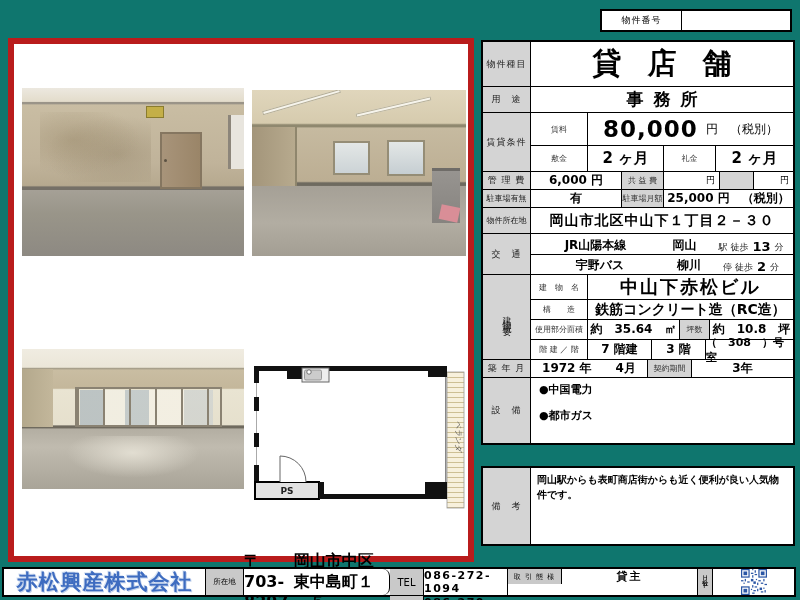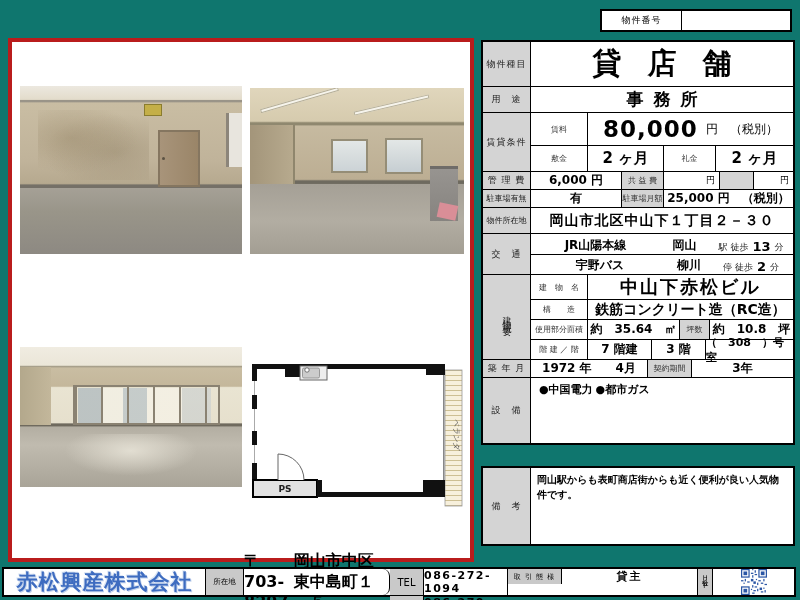--- a/index.html
+++ b/index.html
@@ -6,21 +6,21 @@
   html,body { background:#fff; }
   body { font-family:"DejaVu Sans", sans-serif; color:#000; }
   .sheet { position:relative; width:800px; height:600px; background:#0f766e; overflow:hidden; }
 
   
   .propno { position:absolute; left:600px; top:9px; width:192px; height:23px; border:2px solid #000; display:flex; background:#fff; }
   .propno-label { flex:0 0 80px; border-right:1px solid #000; display:flex; align-items:center; justify-content:center; font-size:9px; letter-spacing:1px; }
   .propno-value { flex:1; }
 
   
-  .photo-panel { position:absolute; left:8px; top:38px; width:466px; height:524px; border:4px solid #b91c1c; background:#fff; }
+  .photo-panel { position:absolute; left:8px; top:38px; width:466px; height:524px; border:6px solid #b91c1c; background:#fff; }
   .photo { position:absolute; overflow:hidden; }
   .photo > div { position:absolute; }
 
   .photo1 { left:8px; top:44px; width:222px; height:168px;
     background: linear-gradient(180deg,#ece8df 0%,#e3dccb 8%,#9a9488 8.5%,#9a9488 9.5%,#c9bda3 10%,#c0b39a 45%,#b6a98f 58%,#757067 59%,#757067 60.5%,#a5a096 61%,#999589 75%,#8d8982 100%); }
   .p1-stain { left:8%; top:14%; width:50%; height:42%; background:
     radial-gradient(ellipse at 30% 40%, rgba(158,142,112,.55), rgba(158,142,112,0) 60%),
     radial-gradient(ellipse at 70% 60%, rgba(140,125,98,.4), rgba(140,125,98,0) 65%); }
   .p1-door { left:62%; top:26%; width:19%; height:34%; background:linear-gradient(90deg,#a8947a,#9a8568); border:2px solid #857660; }
   .p1-knob { left:64%; top:42%; width:3px; height:3px; background:#5c5243; border-radius:50%; }
@@ -70,21 +70,21 @@
   .bold11 { font-size:11px; font-weight:bold; }
   .unit-right { justify-content:flex-end; padding-right:4px; font-size:9px; }
   .addr-val { flex:1; font-size:14px; font-weight:bold; letter-spacing:1px; }
   .traffic-cell { flex:1; display:flex; align-items:flex-end; font-size:12px; font-weight:bold; }
   .t-line { width:110px; text-align:center; }
   .t-sta  { width:68px; text-align:center; }
   .t-walk { font-size:9px; font-weight:normal; color:#222; }
   .t-min  { font-size:13px; margin:0 4px; }
   .bname-val { flex:1; font-size:18px; font-weight:bold; letter-spacing:2px; }
   .struct-val { flex:1; font-size:14px; font-weight:bold; }
-  .equip-box { flex:1; padding:4px 8px; display:flex; flex-direction:row; gap:3px; font-size:11px; font-weight:bold; justify-content:flex-start; align-items:flex-start; }
+  .equip-box { flex:1; padding:4px 8px; display:flex; flex-direction:column; gap:11px; font-size:11px; font-weight:bold; justify-content:flex-start; align-items:flex-start; }
 
   
   .remarks { position:absolute; left:481px; top:466px; width:314px; height:80px; border:2px solid #000; display:flex; background:#fff; }
   .remarks .lab { align-items:center; }
   .remarks-content { flex:1; padding:5px 6px; font-size:10px; line-height:1.45; font-weight:bold; }
 
   
   .footer { position:absolute; left:2px; top:567px; width:794px; height:30px; border:2px solid #000; display:flex; background:#fff; }
   .f-company { flex:0 0 202px; display:flex; align-items:center; justify-content:center; border-right:1px solid #000;
     font-size:21px; font-weight:bold; letter-spacing:1px; color:#3e6cc0; text-shadow:1px 1px 0 #c2d2ec, -1px -1px 0 #dce6f4; }

